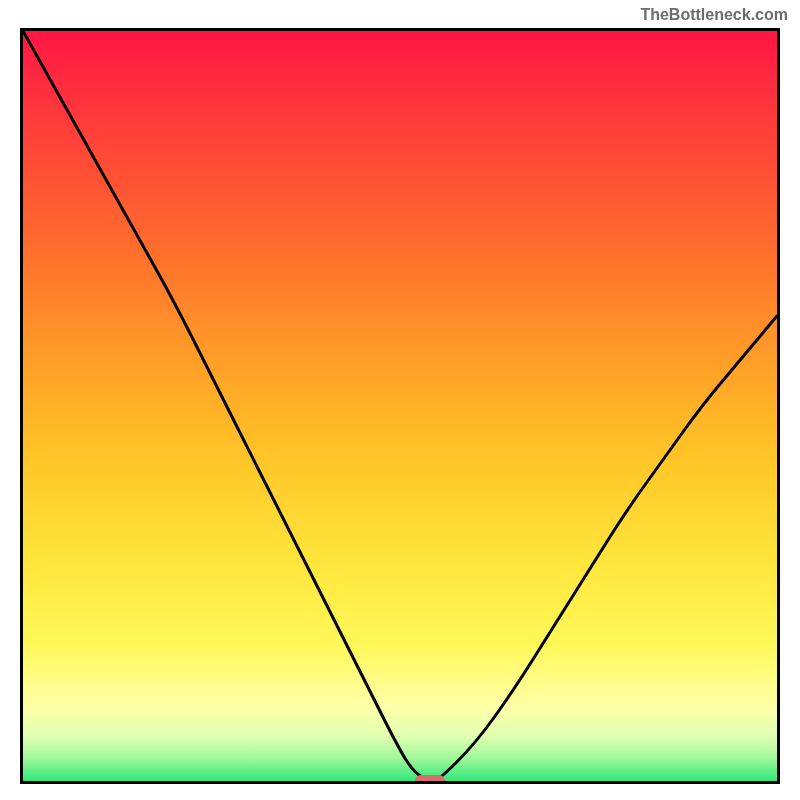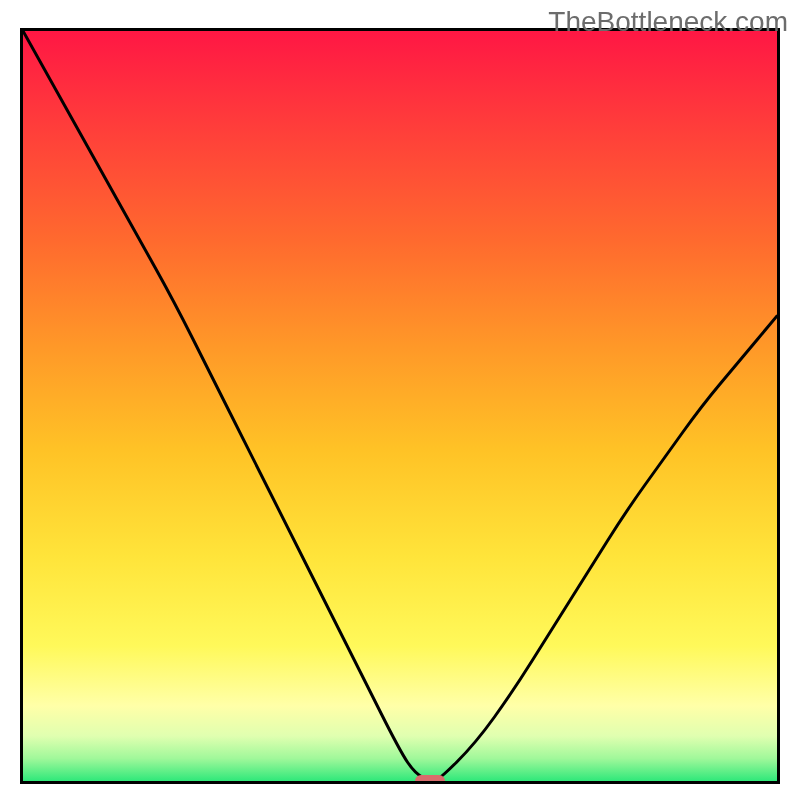--- a/index.html
+++ b/index.html
@@ -11,22 +11,22 @@
   .container {
     width: 800px;
     height: 800px;
     position: relative;
   }
   .watermark {
     position: absolute;
     top: 6px;
     right: 12px;
     color: #6c6c6c;
-    font-size: 28px;
-    font-weight: 400;
+    font-size: 16px;
+    font-weight: 700;
     z-index: 10;
   }
   .plot-area {
     position: absolute;
     left: 20px;
     top: 28px;
     width: 760px;
     height: 756px;
     border: 3px solid #000;
     box-sizing: border-box;

